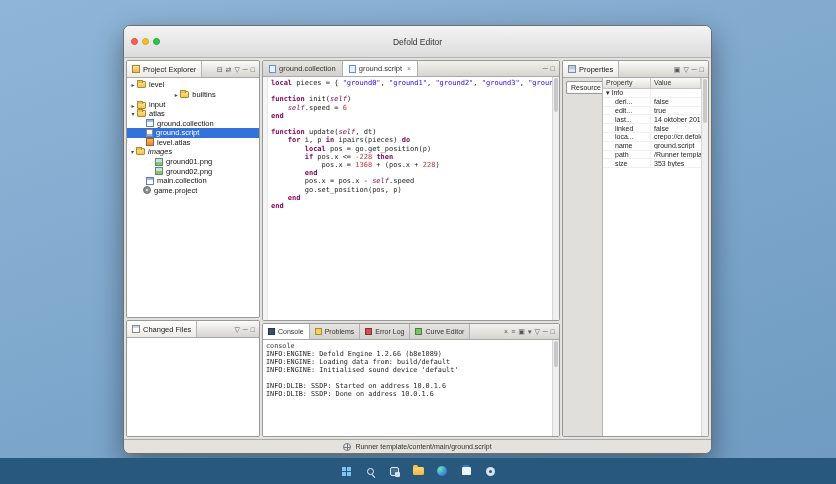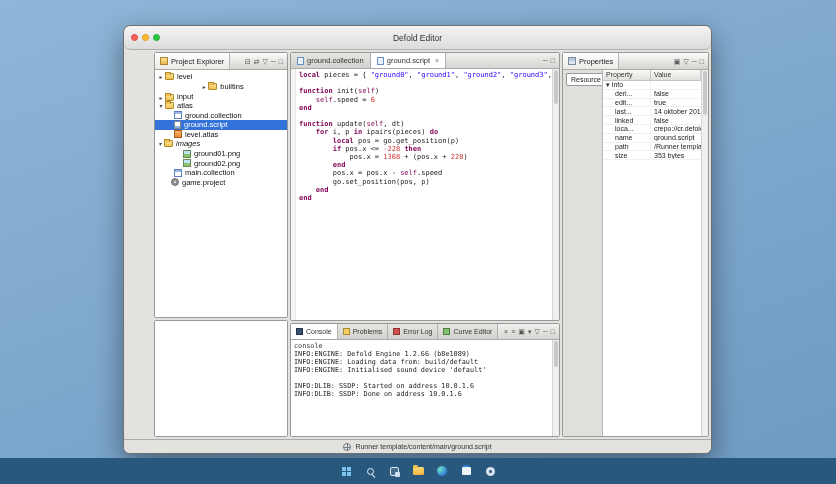--- a/index.html
+++ b/index.html
@@ -5,30 +5,30 @@
   * { margin:0; padding:0; box-sizing:border-box; }
   body { font-family:"Liberation Sans", sans-serif; background:#555; }
 
   .desktop { position:relative; width:836px; height:484px; overflow:hidden;
     background:linear-gradient(160deg,#8fb6d8 0%,#7ca6cb 55%,#6f9ac1 100%); }
 
   
   .window { position:absolute; left:123px; top:25px; width:589px; height:429px;
     background:#e4e2de; border:1px solid #6f6f6f; border-radius:7px;
     box-shadow:0 10px 28px rgba(0,0,0,.4); display:flex; flex-direction:column; overflow:hidden; }
-  .titlebar { height:24px; flex:none; background:linear-gradient(#f4f4f4,#dcdcdc);
-    border-bottom:1px solid #b0b0b0; display:flex; align-items:center; position:relative;border-radius:7px; }
+  .titlebar { height:32px; flex:none; background:linear-gradient(#f4f4f4,#dcdcdc);
+    border-bottom:1px solid #b0b0b0; display:flex; align-items:center; position:relative; }
   .traffic { display:flex; gap:4px; margin-left:7px; z-index:2; }
   .light { width:7px; height:7px; border-radius:50%; }
   .light.red{ background:#ff5f57; border:.5px solid #d94a43;}
   .light.yellow{ background:#febc2e; border:.5px solid #d9a022;}
   .light.green{ background:#28c840; border:.5px solid #1ea733;}
   .title { position:absolute; left:0; right:0; text-align:center; font-size:8.5px; color:#333; }
 
-  .main { flex:1; display:flex; gap:2px; padding:2px; min-height:0;margin-left:28px; }
+  .main { flex:1; display:flex; gap:2px; padding:2px; min-height:0; }
   .col { display:flex; flex-direction:column; gap:2px; min-width:0; min-height:0; }
   .col-left { width:134px; flex:none; }
   .col-center { flex:1; }
   .col-right { width:147px; flex:none; }
 
   .panel { background:#e8e6e2; border:1px solid #999; border-radius:2px;
     display:flex; flex-direction:column; min-height:0; overflow:hidden; }
   .panel-header { height:17px; flex:none; display:flex; align-items:stretch;
     background:linear-gradient(#fbfbfb,#d6d4cf); border-bottom:1px solid #a9a9a9; }
   .panel-tab { display:flex; align-items:center; gap:3px; padding:0 5px;
@@ -70,21 +70,21 @@
   .etab { display:flex; align-items:center; gap:3px; padding:0 6px; font-size:7.5px;
     color:#333; border-right:1px solid #b0b0b0; background:linear-gradient(#e7e5e1,#d3d1cd); white-space:nowrap; }
   .etab.active { background:#fff; }
   .etab-icon { width:7px; height:8px; background:#e8f0fb; border:1px solid #6a8fc0; flex:none; }
   .etab .close { font-size:7px; color:#777; margin-left:2px; }
   .editor-body { flex:1; display:flex; min-height:0; background:#fff; }
   .gutter { width:5px; flex:none; background:#f5f5f5; border-right:1px solid #e8e8e8; }
   .code-area { flex:1; padding:2px 0 0 3px; font-family:"DejaVu Sans Mono", monospace;
     font-size:7px; line-height:8.2px; white-space:pre; overflow:hidden; color:#1a1a1a; }
   .seg-k { color:#7f0055; font-weight:bold; }
-  .seg-w { color:#7f0055; }
+  .seg-w { color:#7f0055; font-style:italic; }
   .seg-s { color:#2a00ff; }
   .seg-n { color:#cc3333; }
   .seg-p { color:#1a1a1a; }
   .vscroll { width:7px; flex:none; background:#efefef; border-left:1px solid #d5d5d5; position:relative; }
   .vthumb { position:absolute; top:1px; left:1px; right:1px; height:34px; background:#c8c8c8; border-radius:2px; }
 
   
   .ctab { display:flex; align-items:center; gap:3px; padding:0 5px; font-size:7px;
     color:#333; border-right:1px solid #b0b0b0; background:linear-gradient(#e7e5e1,#d3d1cd); white-space:nowrap; }
   .ctab.active { background:#fff; }
@@ -244,20 +244,31 @@
                 <span class="tree-label">main.collection</span>
               </div>
               <div class="tree-row" style="padding-left: 8px;">
                 <span class="expander"></span>
                 <span class="tree-icon icon-project"></span>
                 <span class="tree-label">game.project</span>
               </div>
             </div>
         </div>
         <div class="panel" style="height:117px">
+          <div class="panel-header">
+            <div class="panel-tab">
+              <span class="ptab-icon pi-changed"></span>
+              <span>Changed Files</span>
+            </div>
+            <div class="header-tools">
+                <span class="tool">▽</span>
+                <span class="tool">─</span>
+                <span class="tool">□</span>
+              </div>
+          </div>
           <div class="panel-body"></div>
         </div>
       </div>
 
       <div class="col col-center">
         <div class="panel" style="flex:1">
           <div class="tabsrow">
             <div class="tabs-holder">
                 <div class="etab">
                   <span class="etab-icon"></span>

